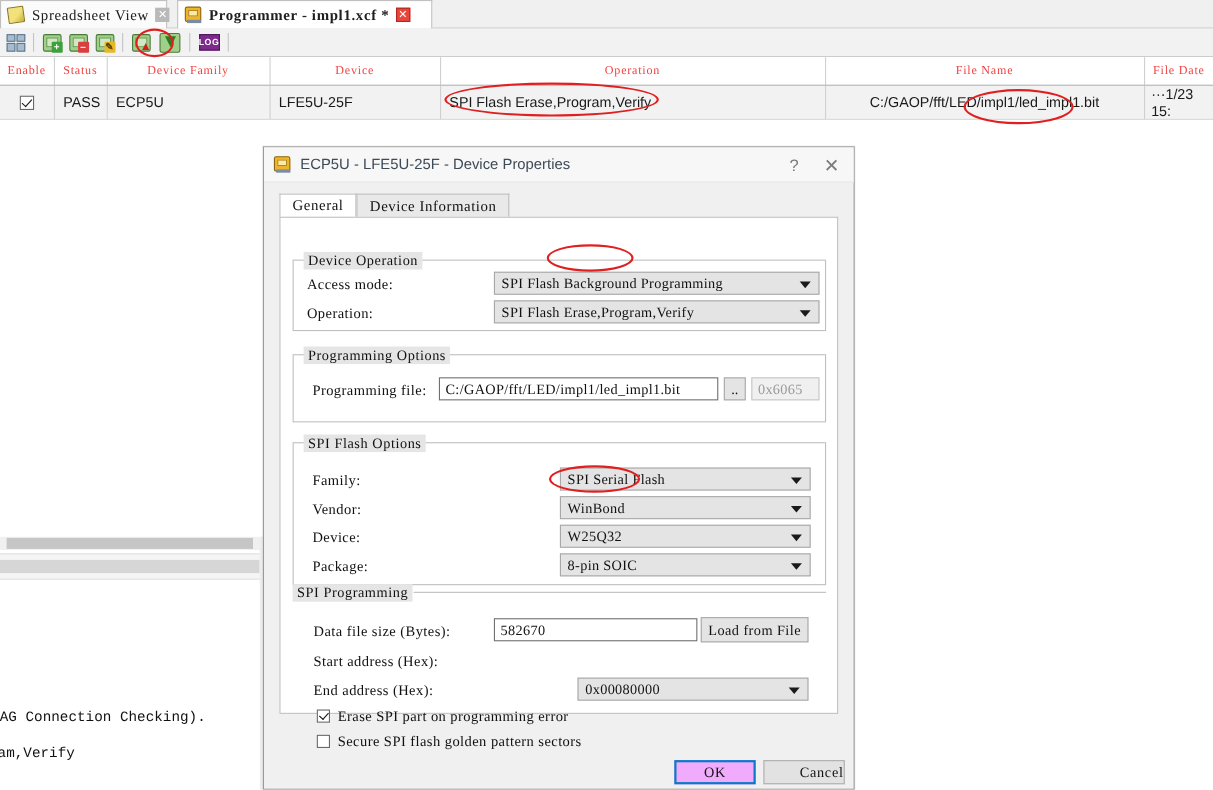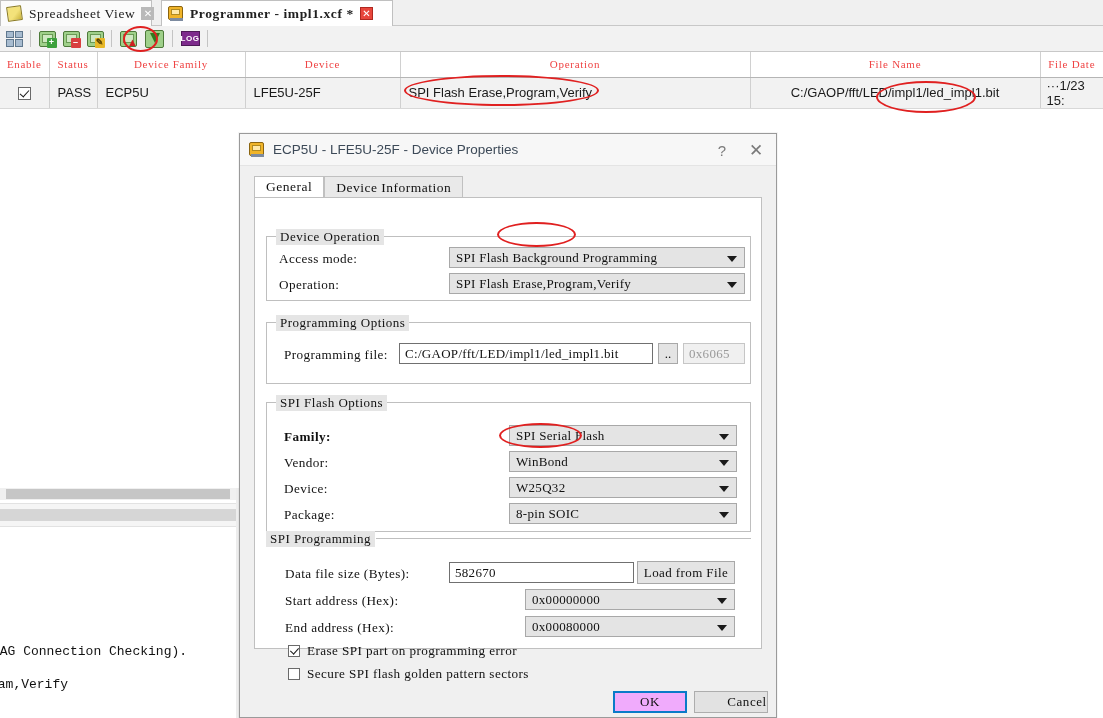--- a/index.html
+++ b/index.html
@@ -426,21 +426,21 @@
             <span>..</span>
           </div>
           <div class="txtin disabled" style="left:416px; top:20px; width:62px;">
             <span>0x6065</span>
           </div>
         </div>
 
         <div class="grp" style="left:11px; top:204px; width:485px; height:130px;">
           <span class="grp-title">SPI Flash Options</span>
 
-          <span class="lbl" style="left:17px; top:26px;font-weight:bold;">Family:</span>
+          <span class="lbl" style="left:17px; top:26px;">Family:</span>
           <div class="combo" style="left:242px; top:22px; width:228px;">
             <span>SPI Serial Flash</span>
             <span class="arrow"></span>
           </div>
 
           <span class="lbl" style="left:17px; top:52px;">Vendor:</span>
           <div class="combo" style="left:242px; top:48px; width:228px;">
             <span>WinBond</span>
             <span class="arrow"></span>
           </div>
@@ -465,24 +465,20 @@
 
         <span class="lbl" style="left:30px; top:368px;">Data file size (Bytes):</span>
         <div class="txtin" style="left:194px; top:364px; width:185px;">
           <span>582670</span>
         </div>
         <div class="btn-wide" style="left:382px; top:363px; width:98px;">
           <span>Load from File</span>
         </div>
 
         <span class="lbl" style="left:30px; top:395px;">Start address (Hex):</span>
-        <div class="combo" style="left:270px; top:391px; width:210px;">
-          <span>0x00000000</span>
-          <span class="arrow"></span>
-        </div>
 
         <span class="lbl" style="left:30px; top:422px;">End address (Hex):</span>
         <div class="combo" style="left:270px; top:418px; width:210px;">
           <span>0x00080000</span>
           <span class="arrow"></span>
         </div>
 
         <div class="cbrow" style="left:33px; top:445px;">
           <span class="cb checked"></span>
           <span class="cbtext">Erase SPI part on programming error</span>

